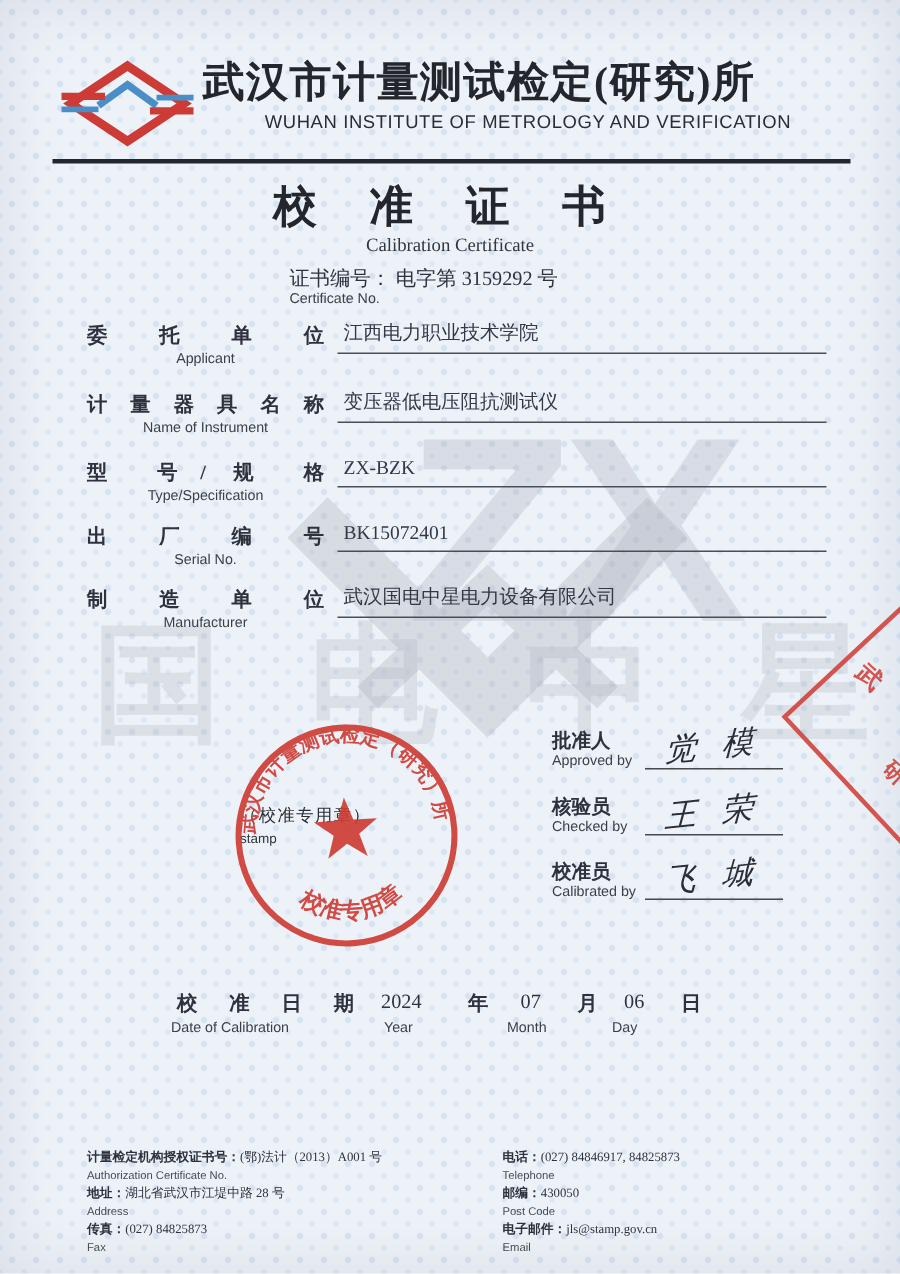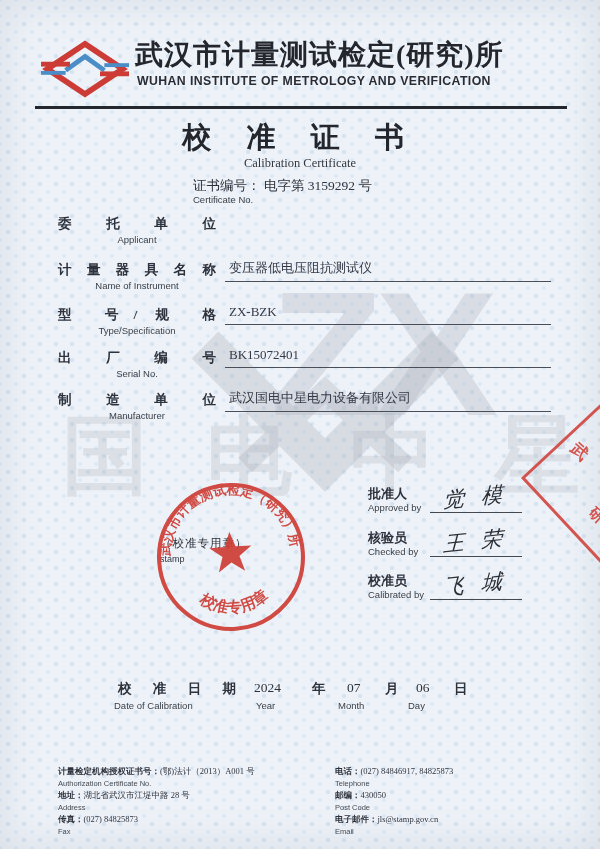--- a/index.html
+++ b/index.html
@@ -12,21 +12,21 @@
     background-size:16px 16px, 16px 16px;
     background-position:0 0, 8px 8px;
     box-shadow:inset 0 0 40px rgba(120,130,150,.18);
     font-family:"Liberation Serif", serif;
     color:#2e323c;
   }
   
   .header{position:absolute;left:35px;top:36px;width:530px;height:66px;}
   .logo{position:absolute;left:6px;top:4px;width:88px;height:58px;}
   .org-cn{position:absolute;left:100px;top:0px;width:430px;font-size:28px;font-weight:bold;letter-spacing:1px;color:#23262c;white-space:nowrap;}
-  .org-en{position:absolute;left:102px;top:38px;width:430px;font-family:"Liberation Sans",sans-serif;font-size:12.3px;font-weight:bold;letter-spacing:.4px;color:#2a2d33;white-space:nowrap;}
+  .org-en{position:absolute;left:102px;top:38px;width:430px;font-family:"Liberation Sans",sans-serif;font-size:12.3px;font-weight:normal;letter-spacing:.4px;color:#2a2d33;white-space:nowrap;text-align:center;}
   .header-rule{position:absolute;left:35px;top:106px;width:532px;height:3px;background:#23262c;}
   
   .cert-title{position:absolute;left:0;top:118px;width:600px;text-align:center;font-size:29px;font-weight:bold;letter-spacing:14px;color:#23262c;}
   .cert-title-en{position:absolute;left:0;top:156px;width:600px;text-align:center;font-size:12.5px;color:#33363e;}
   .cert-no-line{position:absolute;left:193px;top:177px;font-size:13.5px;color:#2e323c;white-space:nowrap;}
   .cert-no-en{position:absolute;left:193px;top:194px;font-family:"Liberation Sans",sans-serif;font-size:9.5px;color:#3c4048;}
   
   .wm{position:absolute;z-index:0;color:#aab0ba;opacity:.42;pointer-events:none;}
   .wm-zx{left:270px;top:248px;font-size:185px;font-weight:bold;font-family:"Liberation Sans",sans-serif;letter-spacing:-8px;opacity:.30;transform:scaleY(.95);}
   .wm-cn{left:62px;top:398px;font-size:86px;font-weight:bold;letter-spacing:58px;opacity:.26;white-space:nowrap;}
@@ -47,21 +47,21 @@
   .edge-ch{position:absolute;color:#cf3a32;font-weight:bold;opacity:.85;transform:rotate(42deg);}
   .edge-ch1{left:30px;top:20px;font-size:17px;}
   .edge-ch2{left:48px;top:86px;font-size:15px;}
   
   .sig-row{position:absolute;left:368px;width:210px;height:44px;z-index:2;}
   .sig-cn{position:absolute;left:0;top:7px;font-size:13px;font-weight:bold;color:#2e323c;}
   .sig-en{position:absolute;left:0;top:24px;font-family:"Liberation Sans",sans-serif;font-size:9.5px;color:#3c4048;}
   .sig-line{position:absolute;left:62px;bottom:9px;width:92px;border-bottom:1.1px solid #44484f;text-align:center;}
   .sig-hand{display:inline-block;font-size:21px;color:#2c2e36;transform:rotate(-6deg) skewX(-8deg);letter-spacing:6px;position:relative;top:-1px;font-style:italic;}
   
-  .date-row{position:absolute;left:0;top:658px;width:600px;height:42px;z-index:2;margin-top:20px;}
+  .date-row{position:absolute;left:0;top:658px;width:600px;height:42px;z-index:2;}
   .d-cn{position:absolute;left:118px;top:2px;width:118px;font-size:13.5px;font-weight:bold;text-align:justify;text-align-last:justify;color:#2e323c;}
   .d-en{position:absolute;left:114px;top:22px;font-family:"Liberation Sans",sans-serif;font-size:9.5px;color:#3c4048;}
   .d-num{position:absolute;top:2px;font-size:13.5px;color:#2e323c;}
   .d-unit{position:absolute;top:2px;font-size:13.5px;font-weight:bold;color:#2e323c;}
   .d-sub{position:absolute;top:22px;font-family:"Liberation Sans",sans-serif;font-size:9.5px;color:#3c4048;}
   
   .footer{position:absolute;left:0;top:766px;width:600px;z-index:2;}
   .fo-col-l{position:absolute;left:58px;top:0;width:270px;}
   .fo-col-r{position:absolute;left:335px;top:0;width:240px;}
   .fo-cn{font-size:8.5px;font-weight:bold;color:#2e323c;white-space:nowrap;}
@@ -98,20 +98,21 @@
   <div class="header-rule"></div>
 
   <div class="cert-title">校 准 证 书</div>
   <div class="cert-title-en">Calibration Certificate</div>
   <div class="cert-no-line">证书编号：  电字第 3159292 号</div>
   <div class="cert-no-en">Certificate No.</div>
 
   <div class="f-row" style="top:213px">
     <div class="f-cn">委 托 单 位</div>
     <div class="f-en">Applicant</div>
+    <div class="f-value">江西电力职业技术学院</div>
   </div>
   <div class="f-row" style="top:304px">
     <div class="f-cn">型 号/ 规 格</div>
     <div class="f-en">Type/Specification</div>
     <div class="f-value">ZX-BZK</div>
   </div>
   <div class="f-row" style="top:259px">
     <div class="f-cn">计 量 器 具 名 称</div>
     <div class="f-en">Name of Instrument</div>
     <div class="f-value">变压器低电压阻抗测试仪</div>

